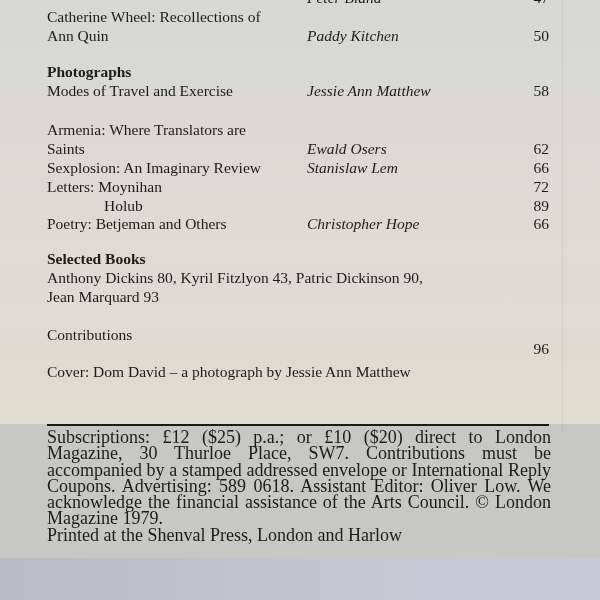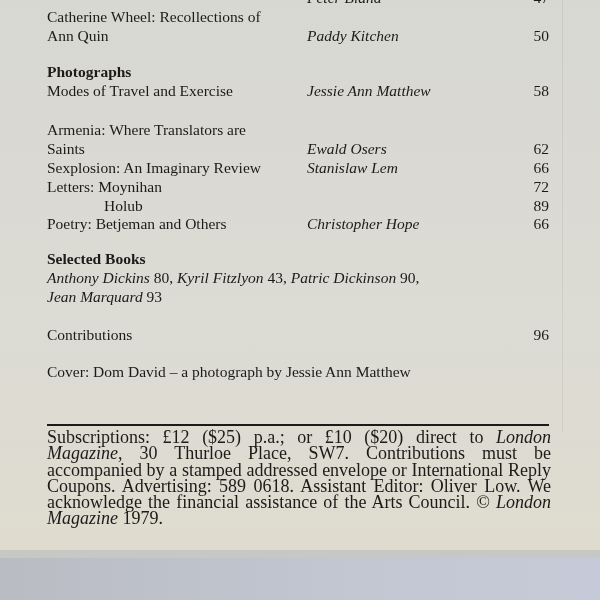--- a/index.html
+++ b/index.html
@@ -3,37 +3,37 @@
 <meta charset="utf-8">
 <style>
   html, body { margin:0; padding:0; }
   body {
     width:600px; height:600px; overflow:hidden; position:relative;
     background:#c7c8c4;
     font-family:"Liberation Serif","DejaVu Serif",serif;
     color:#1c1b1a;
   }
   .page {
-    position:absolute; left:0; top:0; width:600px; height:550px;
+    position:absolute; left:0; top:0; width:600px; height:424px;
     background:linear-gradient(180deg,#d8d8d2 0%,#dcdbd4 60%,#dfdccf 100%);
   }
   .surface {
     position:absolute; left:0; top:558px; width:600px; height:42px;
     background:linear-gradient(90deg,#b9bcc3 0%,#c3c7d2 60%,#c6cad8 100%);
   }
   .ghost {
     position:absolute; left:300px; top:0; width:262px; height:432px;
     border-right:1px solid rgba(0,0,0,0.06);
   }
   .row { position:absolute; left:47px; width:502px; font-size:15.5px; line-height:19px; white-space:nowrap; }
   .title { position:absolute; left:0; }
   .author { position:absolute; left:260px; font-style:italic; }
   .pg { position:absolute; right:0; }
   .head { font-weight:bold; }
-  .it { font-style:italic; }
+  .it { }
   .rule { position:absolute; left:47px; top:424px; width:502px; height:2px; background:#1a1a1a; }
   .colophon { position:absolute; left:47px; top:429px; width:504px; font-size:18px; line-height:16.3px; text-align:justify; }
   .colophon p { margin:0; }
   .clip-top { top:-13px; }
 </style>
 </head>
 <body>
 
 <div class="page">
   <div class="ghost"></div>
@@ -103,26 +103,27 @@
   </div>
   <div class="row" style="top:287px;">
     <span class="title">
       <span class="it">Jean Marquard</span>
       <span>93</span>
     </span>
   </div>
 
   <div class="row" style="top:325px;">
     <span class="title">Contributions</span>
-    <span class="pg" style="top:0;">96</span>
+    <span class="pg" style="top:14px;">96</span>
   </div>
 
   <div class="row" style="top:362px;">
     <span class="title">Cover: Dom David – a photograph by Jessie Ann Matthew</span>
   </div>
 
   <div class="rule"></div>
 
   <div class="colophon">
     <p><span>Subscriptions: £12 ($25) p.a.; or £10 ($20) direct to </span><span class="it">London Magazine</span><span>, 30 Thurloe Place, SW7. Contributions must be accompanied by a stamped addressed envelope or International Reply Coupons. Advertising: 589 0618. Assistant Editor: Oliver Low. We acknowledge the financial assistance of the Arts Council. © </span><span class="it">London Magazine</span><span> 1979.</span></p>
+    <p>Printed at the Shenval Press, London and Harlow</p>
   </div>
 </div>
 <div class="surface"></div>
 
 </body></html>

